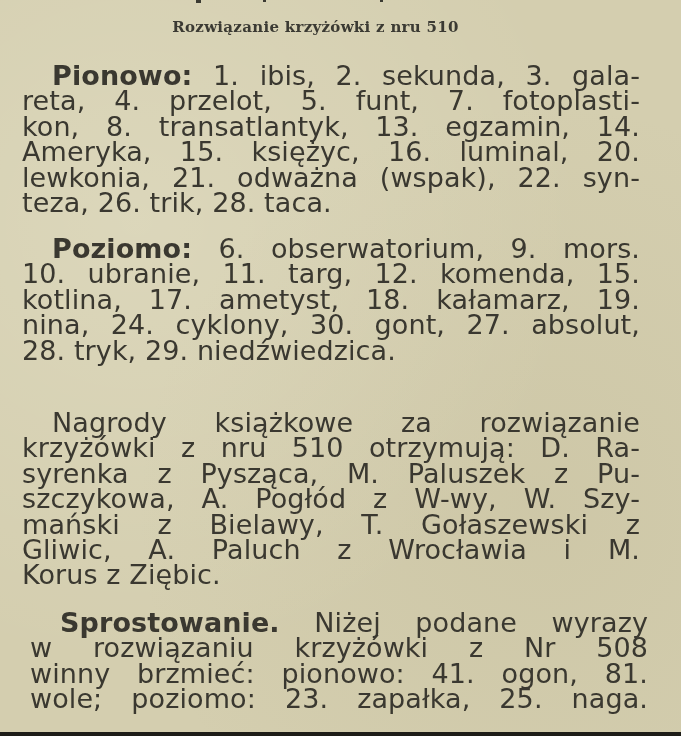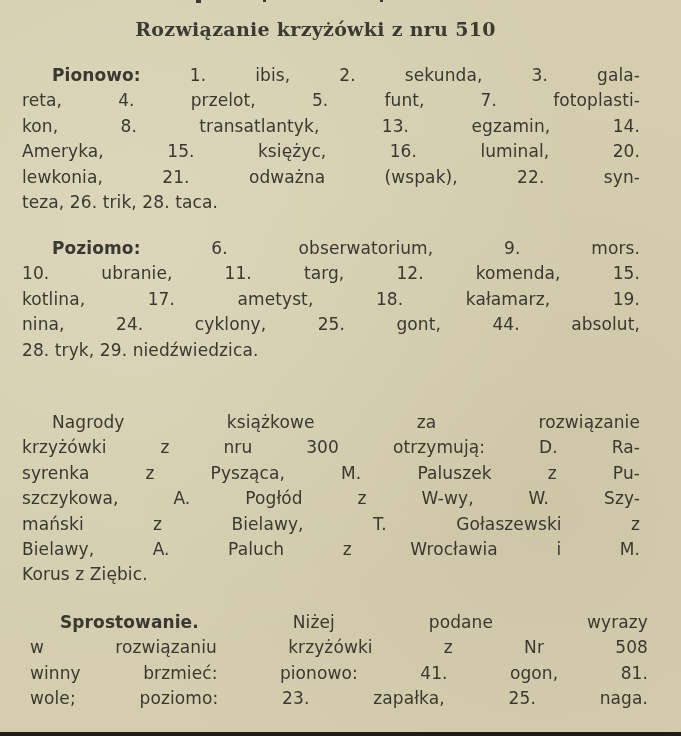--- a/index.html
+++ b/index.html
@@ -43,33 +43,33 @@
       width: 5px; height: 3px;
       background: #3b3a32;
     }
     .title {
       position: absolute;
       left: 0; top: 18px;
       width: 631px;
       text-align: center;
       font-family: "DejaVu Serif", serif;
       font-weight: bold;
-      font-size: 19px;
+      font-size: 15px;
       letter-spacing: 0.3px;
       color: #3b3a33;
     }
     .col {
       position: absolute;
       left: 22px;
       top: 60px;
       width: 618px;
     }
     .para {
       font-family: "DejaVu Sans", "Liberation Sans", sans-serif;
-      font-size: 17px;
+      font-size: 27px;
       line-height: 25.4px;
       text-align: justify;
       letter-spacing: 0.1px;
       margin: 0;
       color: #3a3830;
     }
     .para .line {
       display: block;
       text-align: justify;
       text-align-last: justify;
@@ -107,31 +107,31 @@
       <span class="line">kon, 8. transatlantyk, 13. egzamin, 14.</span>
       <span class="line">Ameryka, 15. księżyc, 16. luminal, 20.</span>
       <span class="line">lewkonia, 21. odważna (wspak), 22. syn-</span>
       <span class="line last">teza, 26. trik, 28. taca.</span>
     </p>
 
     <p class="para p2">
       <span class="line indent"><span class="lead">Poziomo:</span><span> 6. obserwatorium, 9. mors.</span></span>
       <span class="line">10. ubranie, 11. targ, 12. komenda, 15.</span>
       <span class="line">kotlina, 17. ametyst, 18. kałamarz, 19.</span>
-      <span class="line">nina, 24. cyklony, 25. gont, 44. absolut,</span>
+      <span class="line">nina, 24. cyklony, 30. gont, 27. absolut,</span>
       <span class="line last">28. tryk, 29. niedźwiedzica.</span>
     </p>
 
     <p class="para p3">
       <span class="line indent">Nagrody książkowe za rozwiązanie</span>
-      <span class="line">krzyżówki z nru 300 otrzymują: D. Ra-</span>
+      <span class="line">krzyżówki z nru 510 otrzymują: D. Ra-</span>
       <span class="line">syrenka z Pysząca, M. Paluszek z Pu-</span>
       <span class="line">szczykowa, A. Pogłód z W-wy, W. Szy-</span>
       <span class="line">mański z Bielawy, T. Gołaszewski z</span>
-      <span class="line">Bielawy, A. Paluch z Wrocławia i M.</span>
+      <span class="line">Gliwic, A. Paluch z Wrocławia i M.</span>
       <span class="line last">Korus z Ziębic.</span>
     </p>
 
     <p class="para p4">
       <span class="line indent"><span class="lead">Sprostowanie.</span><span> Niżej podane wyrazy</span></span>
       <span class="line">w rozwiązaniu krzyżówki z Nr 508</span>
       <span class="line">winny brzmieć: pionowo: 41. ogon, 81.</span>
       <span class="line">wole; poziomo: 23. zapałka, 25. naga.</span>
     </p>
 

